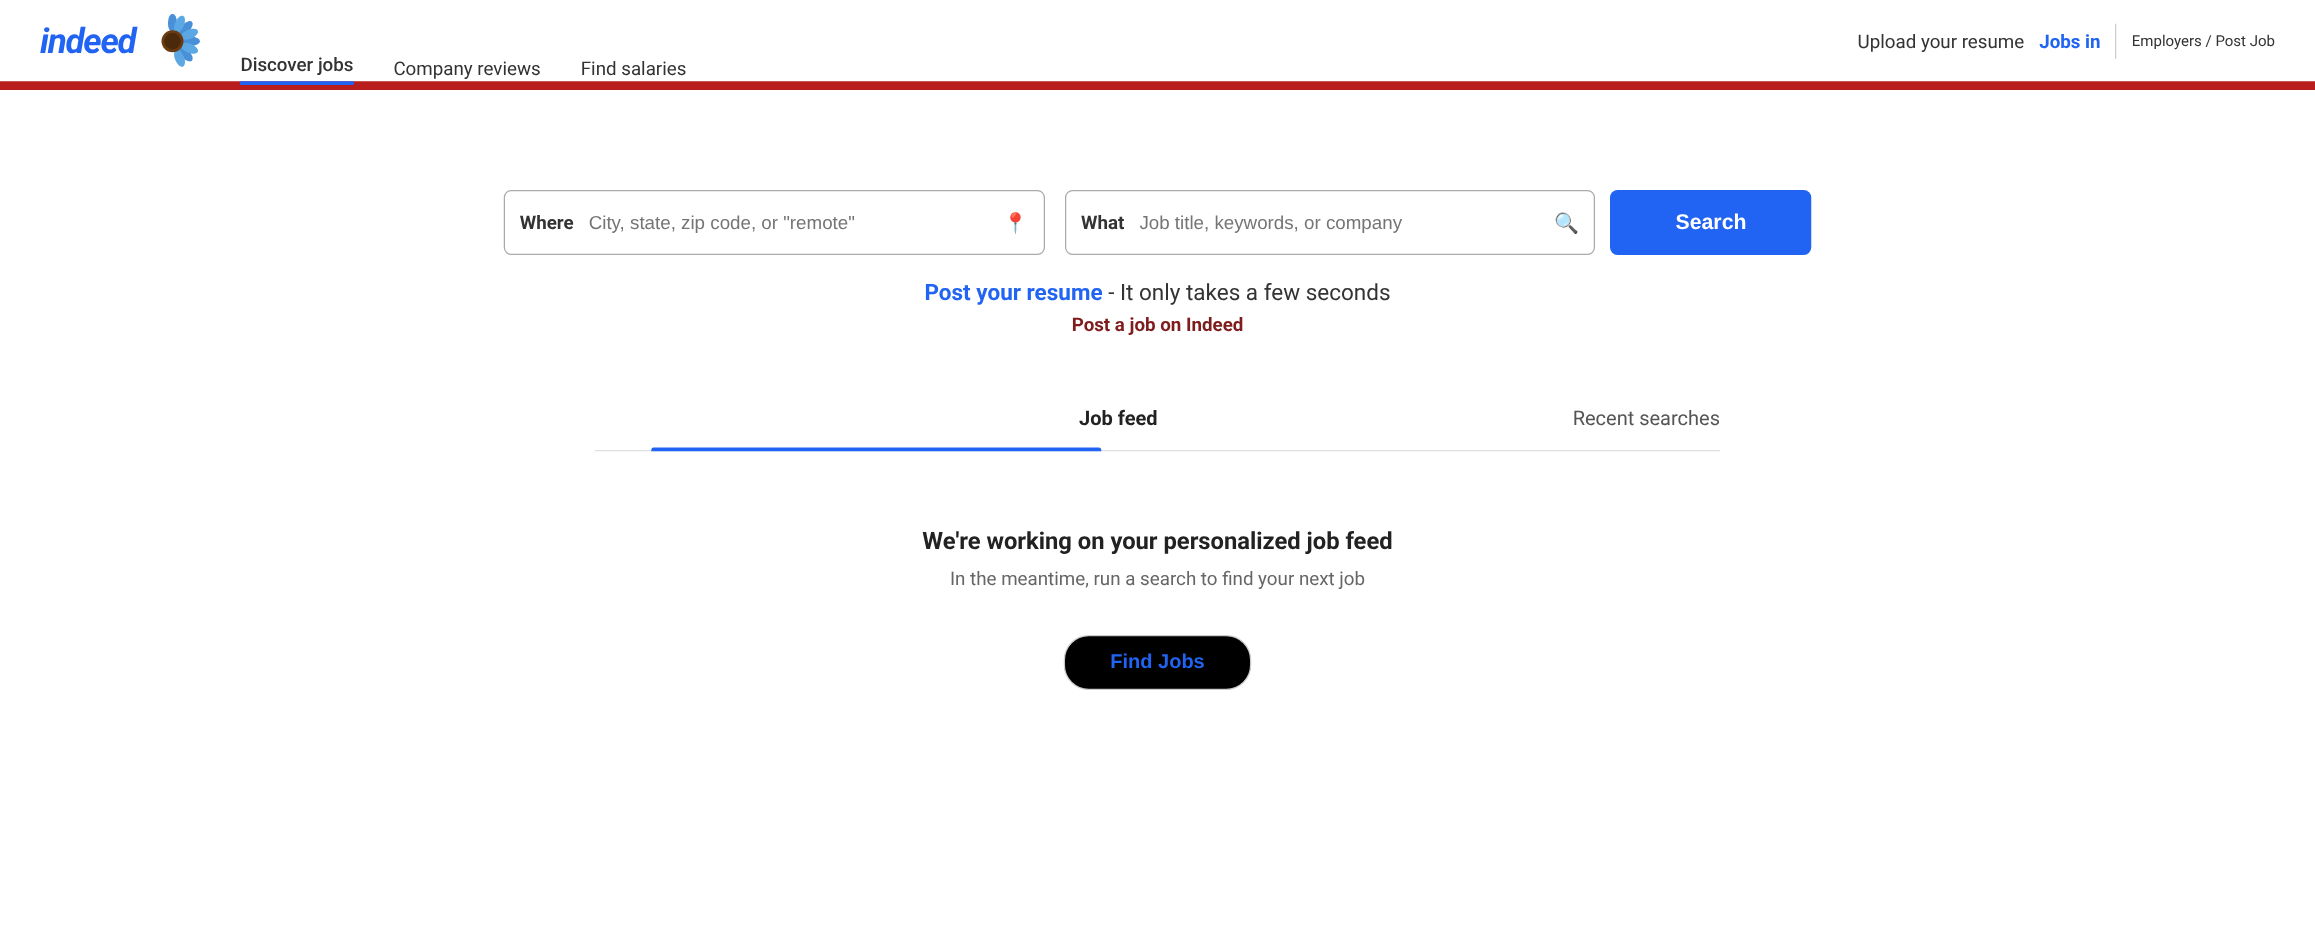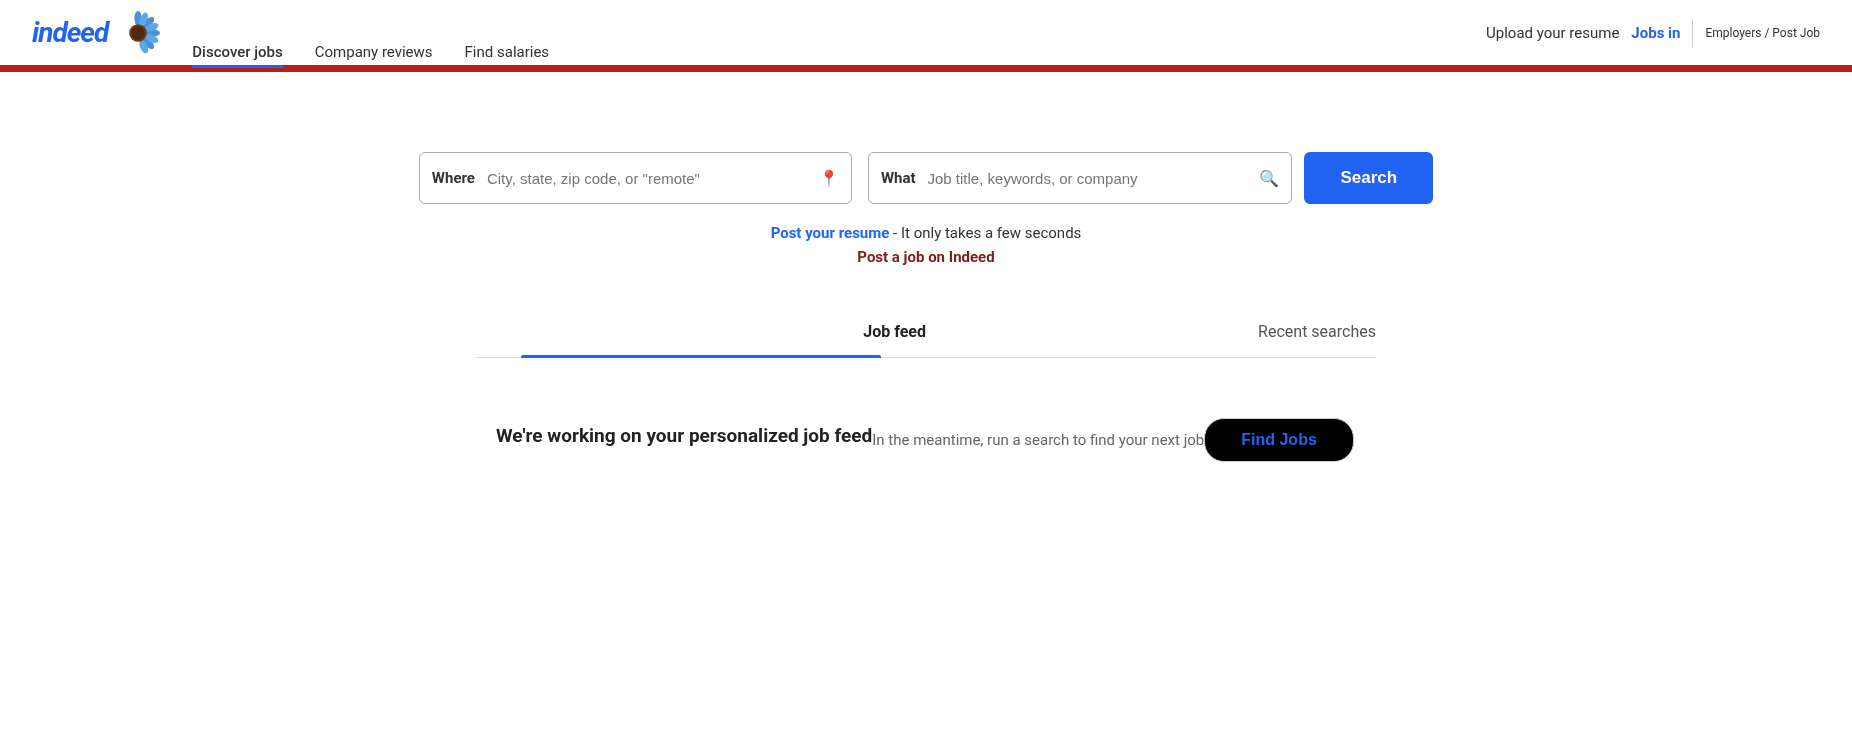--- a/index.html
+++ b/index.html
@@ -40,21 +40,21 @@
       letter-spacing: -1px;
     }
 
     .logo-icon {
       width: 44px;
       height: 44px;
     }
 
     .nav-links {
       display: flex;
-      align-items: flex-start;
+      align-items: flex-end;
       gap: 32px;
       margin-top: 46px;
     }
 
     .nav-link {
       font-size: 15px;
       color: #333;
       text-decoration: none;
       padding-bottom: 4px;
       cursor: pointer;
@@ -159,33 +159,33 @@
       font-size: 16px;
     }
 
     .search-button {
       background: #2164f3;
       color: #fff;
       border: none;
       border-radius: 6px;
       font-size: 17px;
       font-weight: 700;
-      padding: 0 36px;
+      padding: 0 52px;
       cursor: pointer;
       height: 52px;
     }
 
     
     .below-search {
       text-align: center;
       margin-bottom: 40px;
     }
 
     .post-resume-line {
-      font-size: 15px;
+      font-size: 18px;
       color: #333;
       margin-bottom: 6px;
     }
 
     .post-resume-link {
       color: #2164f3;
       font-weight: 700;
       text-decoration: none;
       cursor: pointer;
     }
@@ -232,35 +232,36 @@
       height: 3px;
       background: #2164f3;
       border-radius: 2px 2px 0 0;
     }
 
     
     .job-feed-content {
       width: 100%;
       max-width: 900px;
       display: flex;
-      flex-direction: row;
+      flex-direction: column;
       align-items: center;
       padding: 60px 20px 40px;
     }
 
     .feed-title {
       font-size: 19px;
       font-weight: 700;
       color: #222;
       margin-bottom: 10px;
     }
 
     .feed-subtitle {
       font-size: 15px;
       color: #666;
+      margin-bottom: 36px;
     }
 
     .find-jobs-button {
       background: #000000;
       color: #2164f3;
       border: 1.5px solid #ccc;
       border-radius: 20px;
       font-size: 16px;
       font-weight: 700;
       padding: 12px 36px;

